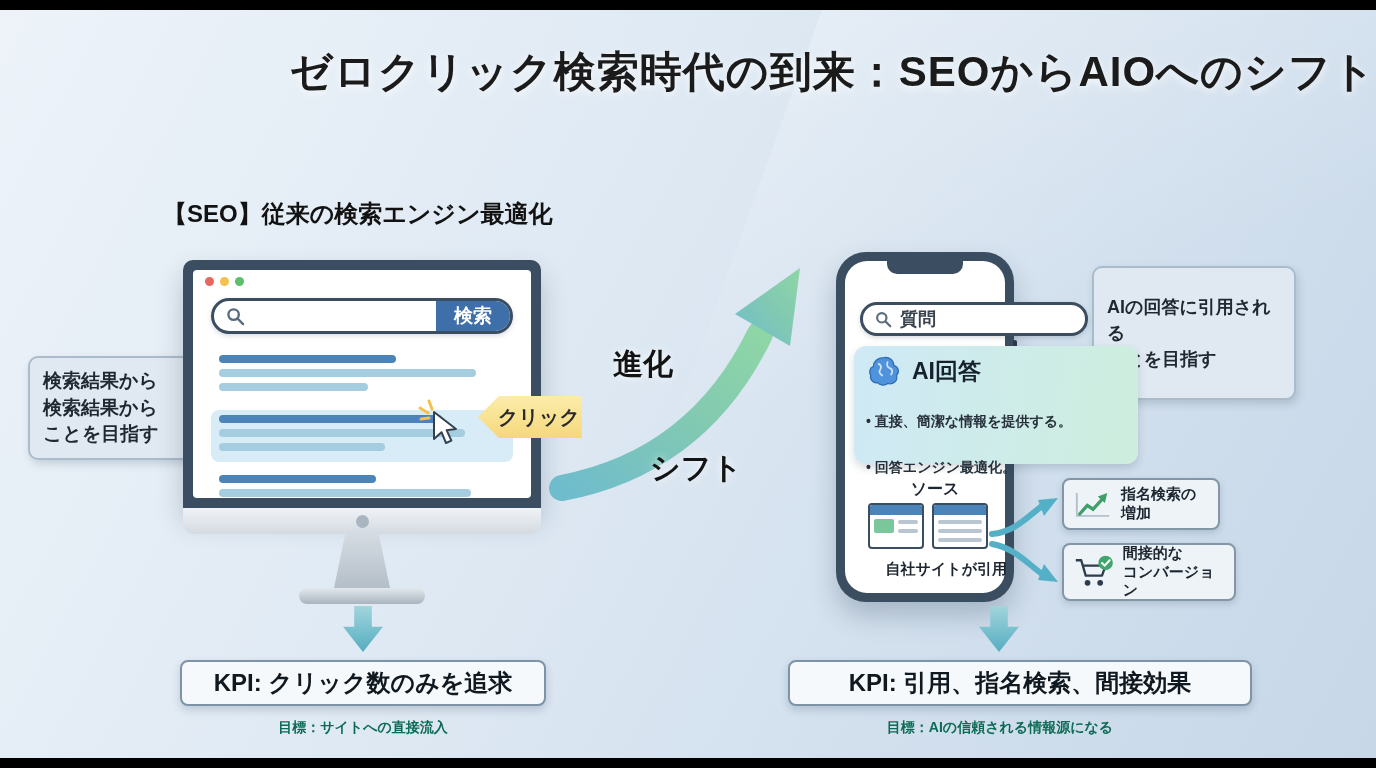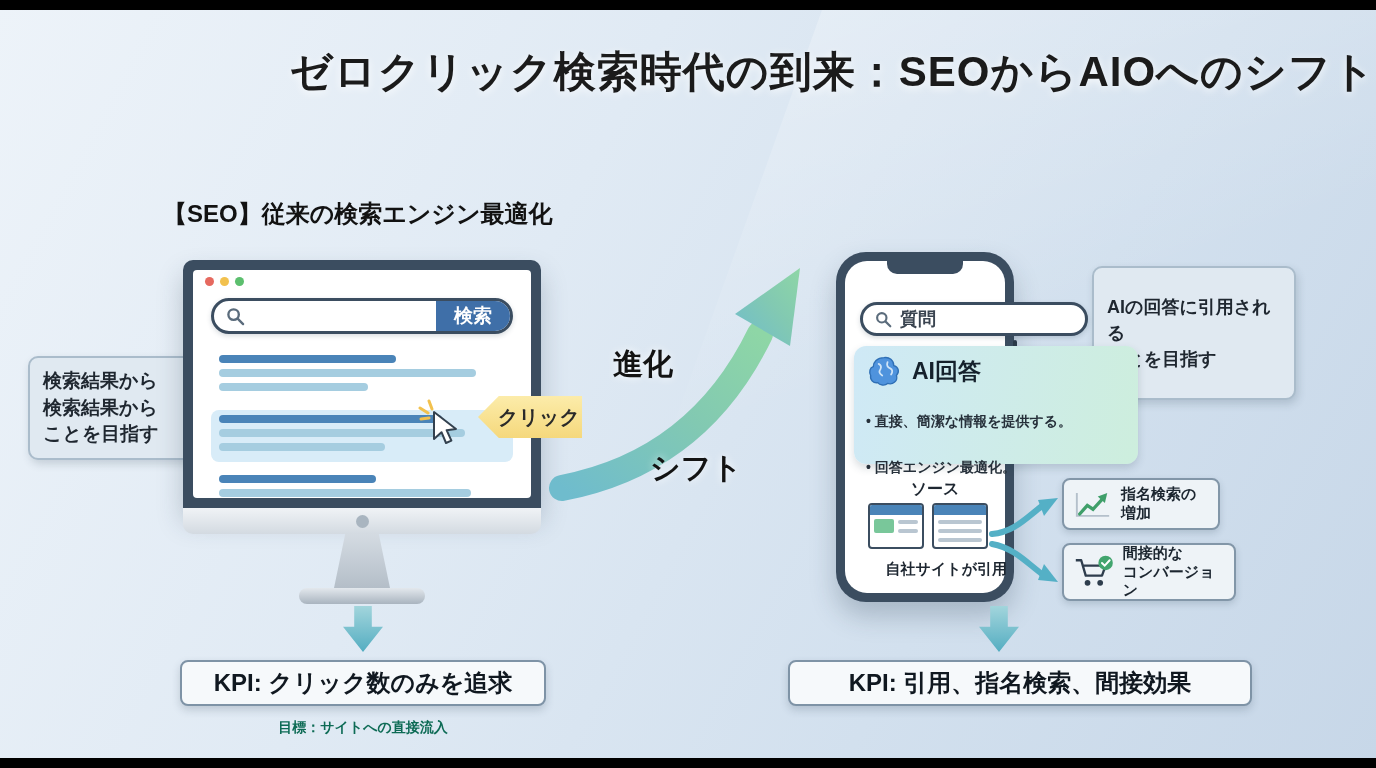--- a/index.html
+++ b/index.html
@@ -299,13 +299,14 @@
     </div>
   </div>
 
   <div class="down-arrow seo"></div>
   <div class="down-arrow aio"></div>
 
   <div class="kpi-box kpi-seo">KPI: クリック数のみを追求</div>
   <div class="kpi-box kpi-aio">KPI: 引用、指名検索、間接効果</div>
 
   <div class="goal-text goal-seo">目標：サイトへの直接流入</div>
+  <div class="goal-text goal-aio">目標：AIの信頼される情報源になる</div>
 </div>
 
 </body></html>

